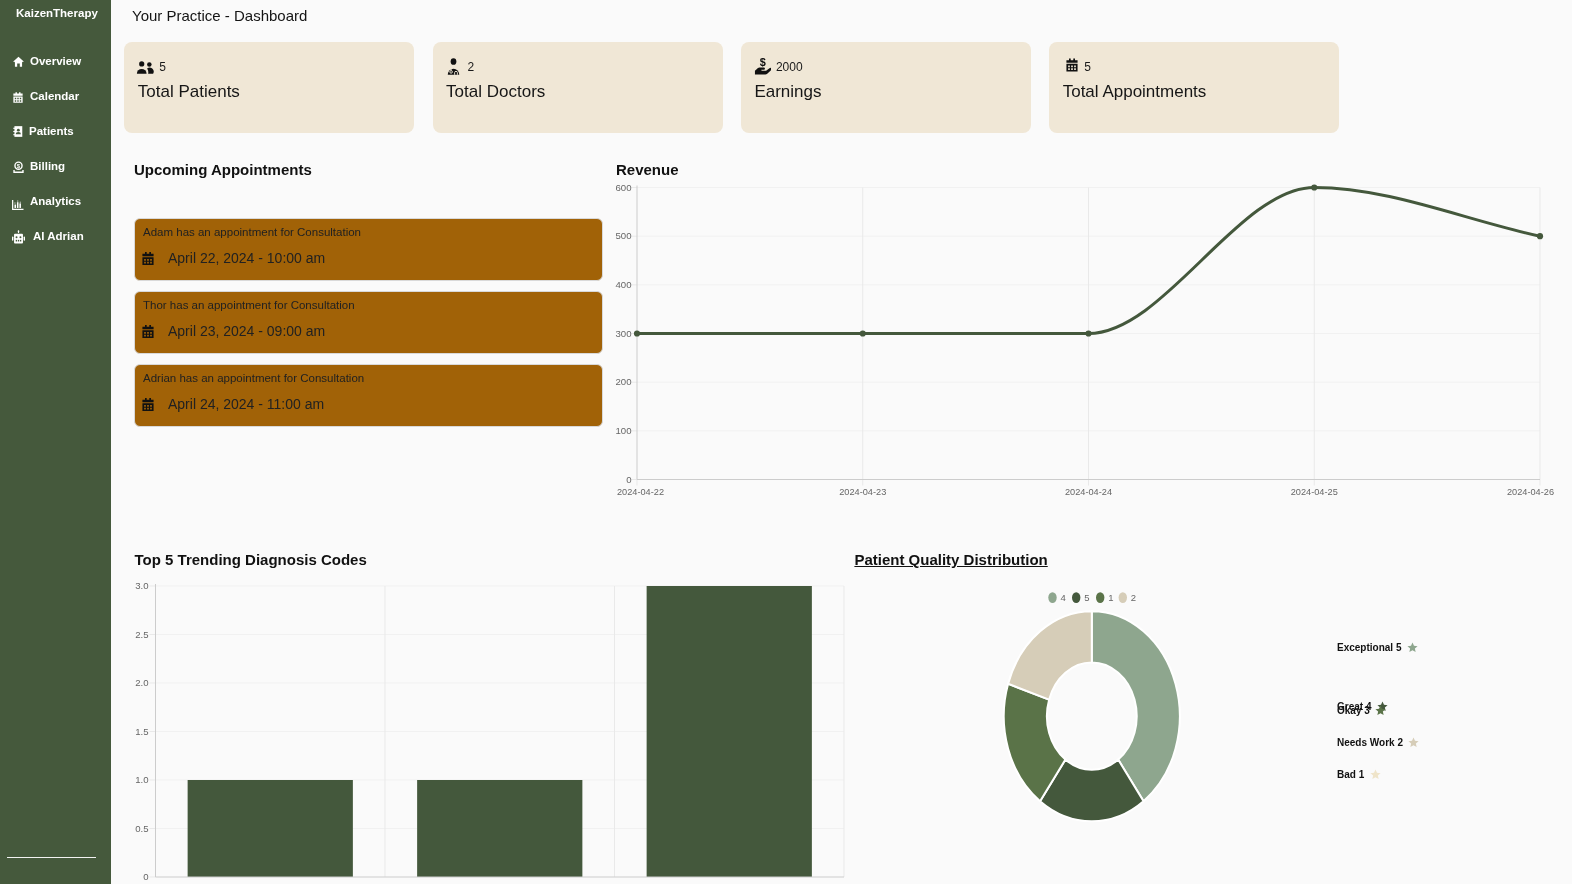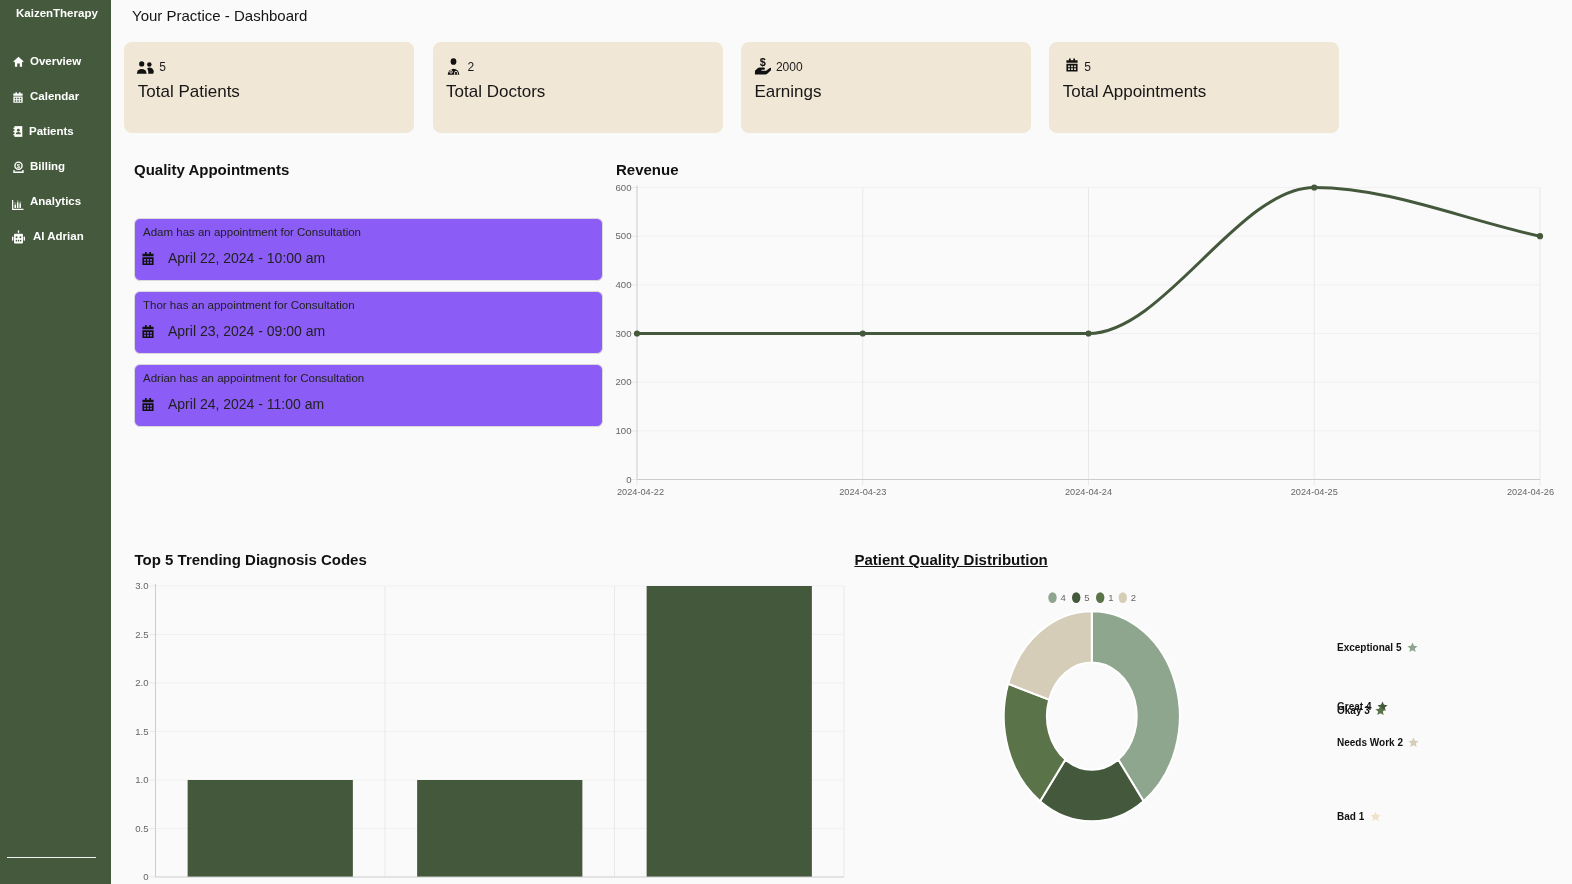--- a/index.html
+++ b/index.html
@@ -7,21 +7,21 @@
 .brand{position:absolute;left:16px;top:4px;font-size:11.5px;font-weight:bold;color:#fff;line-height:18px;}
 .ntx{position:absolute;left:30px;height:18px;line-height:18px;color:#fff;font-size:11.5px;font-weight:bold;white-space:nowrap;}
 .nic{position:absolute;}
 .sep{position:absolute;left:7px;top:857px;width:89px;border-top:1px solid #f2f2f2;}
 h1.pt{position:absolute;left:132px;top:2.5px;font-size:15px;font-weight:400;color:#141414;line-height:26px;}
 .card{position:absolute;top:42px;width:290px;height:91px;background:#F0E7D6;border-radius:8px;}
 .card .num{position:absolute;left:35px;top:17.5px;font-size:12px;line-height:14px;color:#1a1a1a;}
 .card .lbl{position:absolute;left:13.5px;top:40.5px;font-size:17px;line-height:18px;color:#161616;}
 .card .cic{position:absolute;}
 .h2s{position:absolute;font-size:15px;font-weight:bold;color:#111;line-height:17px;white-space:nowrap;}
-.apt{position:absolute;left:134px;width:469px;height:63px;background:#8b5cf6;border:1px solid #D9D9D9;border-radius:6px;}
+.apt{position:absolute;left:134px;width:469px;height:63px;background:#a16207;border:1px solid #D9D9D9;border-radius:6px;}
 .apt .t1{position:absolute;left:8px;top:7.3px;font-size:11.5px;line-height:13px;color:#212121;}
 .apt .t2{position:absolute;left:33px;top:33.3px;font-size:14px;line-height:13px;color:#212121;}
 .apt .cal{position:absolute;left:6.5px;top:32px;}
 .rate{position:absolute;left:1337px;height:16px;display:flex;align-items:center;gap:5.5px;font-size:10px;font-weight:bold;color:#111;white-space:nowrap;}
 </style></head><body>
 
 <div id="sidebar">
 <div class="brand">KaizenTherapy</div>
 <div class="nic" style="left:13px;top:54.0px;"><svg width="11" height="12" viewBox="0 0 16 16">
         <path fill="#fff" d="M8 0.5 L15.6 7.2 L14.2 8.2 L13.2 7.4 V14.8 H9.9 V10.2 H6.1 V14.8 H2.8 V7.4 L1.8 8.2 L0.4 7.2 Z"></path>
@@ -100,21 +100,21 @@
     <span class="num">2000</span>
     <div class="lbl">Earnings</div>
   </div>
 <div class="card" style="left:1049.2px;">
     <span class="cic" style="left:16.5px;top:15.5px;"><svg width="12" height="14" viewBox="0 0 14 15">
         <path fill="#111" d="M3.5 0 h2 v2 h3 v-2 h2 v2 h3 v3 H0.5 V2 h3 Z M0.5 6 H13.5 V15 H0.5 Z M2.5 8 h2 v2 h-2 Z M6 8 h2 v2 H6 Z M9.5 8 h2 v2 h-2 Z M2.5 11.4 h2 v2 h-2 Z M6 11.4 h2 v2 H6 Z M9.5 11.4 h2 v2 h-2 Z" fill-rule="evenodd"></path>
       </svg></span>
     <span class="num">5</span>
     <div class="lbl">Total Appointments</div>
   </div>
-<div class="h2s" style="left:134px;top:160.9px;">Quality Appointments</div>
+<div class="h2s" style="left:134px;top:160.9px;">Upcoming Appointments</div>
 <div class="apt" style="top:218px;">
     <div class="t1">Adam has an appointment for Consultation</div>
     <span class="cal"><svg width="12" height="13" viewBox="0 0 14 15">
         <path fill="#111" d="M3.5 0 h2 v2 h3 v-2 h2 v2 h3 v3 H0.5 V2 h3 Z M0.5 6 H13.5 V15 H0.5 Z M2.5 8 h2 v2 h-2 Z M6 8 h2 v2 H6 Z M9.5 8 h2 v2 h-2 Z M2.5 11.4 h2 v2 h-2 Z M6 11.4 h2 v2 H6 Z M9.5 11.4 h2 v2 h-2 Z" fill-rule="evenodd"></path>
       </svg></span>
     <div class="t2">April 22, 2024 - 10:00 am</div>
   </div>
 <div class="apt" style="top:291px;">
     <div class="t1">Thor has an appointment for Consultation</div>
     <span class="cal"><svg width="12" height="13" viewBox="0 0 14 15">
@@ -225,14 +225,14 @@
     </svg></div>
 <div class="rate" style="top:698px;justify-content:flex-end;">Great 4 <svg width="11" height="11" viewBox="0 0 20 20">
       <path fill="#44583C" d="M10 0.8 L12.7 6.9 L19.2 7.5 L14.3 11.9 L15.7 18.3 L10 15 L4.3 18.3 L5.7 11.9 L0.8 7.5 L7.3 6.9 Z"></path>
     </svg></div>
 <div class="rate" style="top:702.6px;">Okay 3 <svg width="11" height="11" viewBox="0 0 20 20">
       <path fill="#5A7348" d="M10 0.8 L12.7 6.9 L19.2 7.5 L14.3 11.9 L15.7 18.3 L10 15 L4.3 18.3 L5.7 11.9 L0.8 7.5 L7.3 6.9 Z"></path>
     </svg></div>
 <div class="rate" style="top:734.3px;">Needs Work 2 <svg width="11" height="11" viewBox="0 0 20 20">
       <path fill="#D6CDB8" d="M10 0.8 L12.7 6.9 L19.2 7.5 L14.3 11.9 L15.7 18.3 L10 15 L4.3 18.3 L5.7 11.9 L0.8 7.5 L7.3 6.9 Z"></path>
     </svg></div>
-<div class="rate" style="top:808px;">Bad 1 <svg width="11" height="11" viewBox="0 0 20 20">
+<div class="rate" style="top:766.0px;">Bad 1 <svg width="11" height="11" viewBox="0 0 20 20">
       <path fill="#EFE4C9" d="M10 0.8 L12.7 6.9 L19.2 7.5 L14.3 11.9 L15.7 18.3 L10 15 L4.3 18.3 L5.7 11.9 L0.8 7.5 L7.3 6.9 Z"></path>
     </svg></div>
 </body></html>

